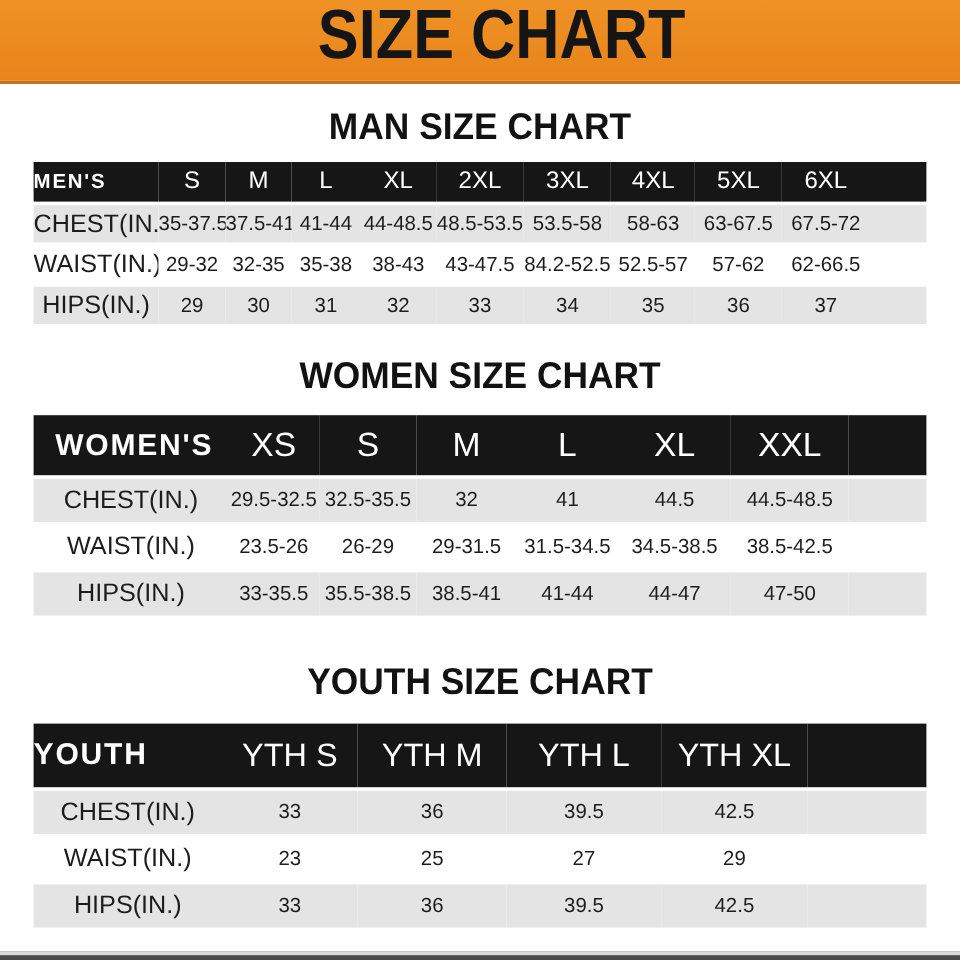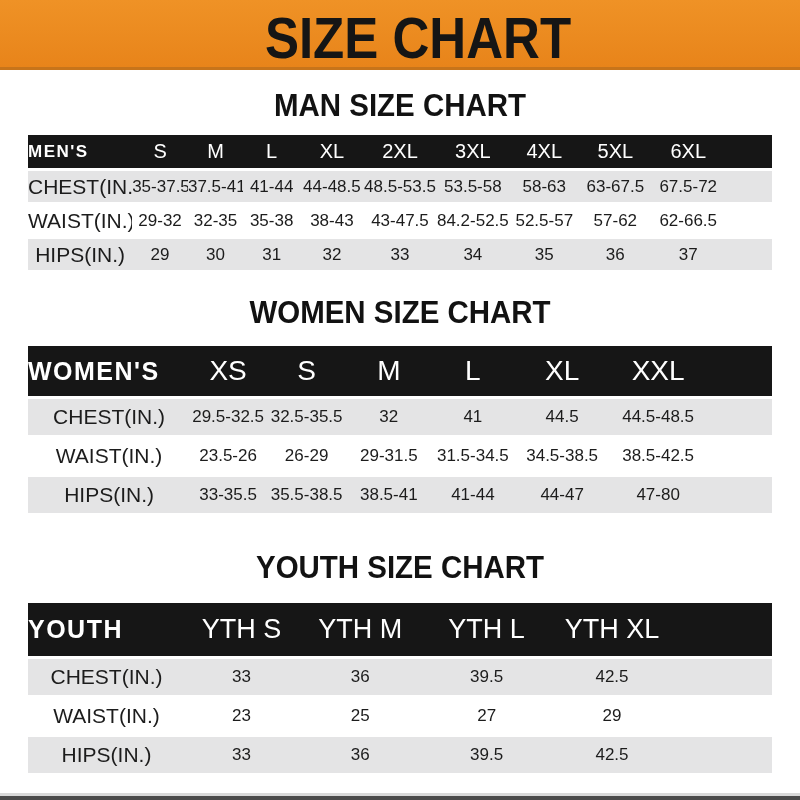--- a/index.html
+++ b/index.html
@@ -9,21 +9,21 @@
     font-family: "Liberation Sans", sans-serif;
     position: relative;
     overflow: hidden;
   }
 
   
   .banner {
     height: 67px;
     background: linear-gradient(var(--banner_bg_light), var(--banner_bg));
     border-bottom: 3px solid var(--banner_border);
-    display: flex; align-items: flex-end; justify-content: center; padding-left: 36px;
+    display: flex; align-items: flex-start; justify-content: center; padding-left: 36px;
   }
   .banner-title {
     font-size: 58px; font-weight: bold; color: #151515;
     line-height: 1; transform: scaleX(0.88); letter-spacing: 0px;
     white-space: nowrap;
   }
 
   
   .section-heading {
     margin: 0; text-align: center;
@@ -51,21 +51,21 @@
     font-weight: normal;
   }
   .bar-label {
     text-align: left; padding-left: 10px;
     font-weight: bold; letter-spacing: 1.5px;
   }
 
   .t-men   thead th { padding: 5px 0;  font-size: 20px; }
   .t-men   .bar-label { font-size: 17px; }
   .t-women thead th { padding: 9px 0;  font-size: 28px; }
-  .t-women .bar-label { font-size: 25px; }
+  .t-women .bar-label { font-size: 25px; padding-left: 18px; }
   .t-youth thead th { padding: 11px 0; font-size: 27px; }
   .t-youth .bar-label { font-size: 25px; }
 
   tbody td { font-size: 17px; color: #1c1c1c; background: #ffffff; }
   tbody tr:nth-child(odd) td { background: var(--row_alt); }
 
   .t-men   tbody td { padding: 3.5px 0; }
   .t-women tbody td { padding: 6px 0; }
   .t-youth tbody td { padding: 6px 0; }
 
@@ -212,21 +212,21 @@
       <td>38.5-42.5</td>
       <td></td>
     </tr>
     <tr>
       <td class="row-label">HIPS(IN.)</td>
       <td>33-35.5</td>
       <td>35.5-38.5</td>
       <td>38.5-41</td>
       <td>41-44</td>
       <td>44-47</td>
-      <td>47-80</td>
+      <td>47-50</td>
       <td></td>
     </tr>
   </tbody>
 </table>
 
 <h2 id="youth-heading" class="section-heading">YOUTH SIZE CHART</h2>
 
 <table class="t-youth">
   <colgroup>
     <col style="width:21.1%">

